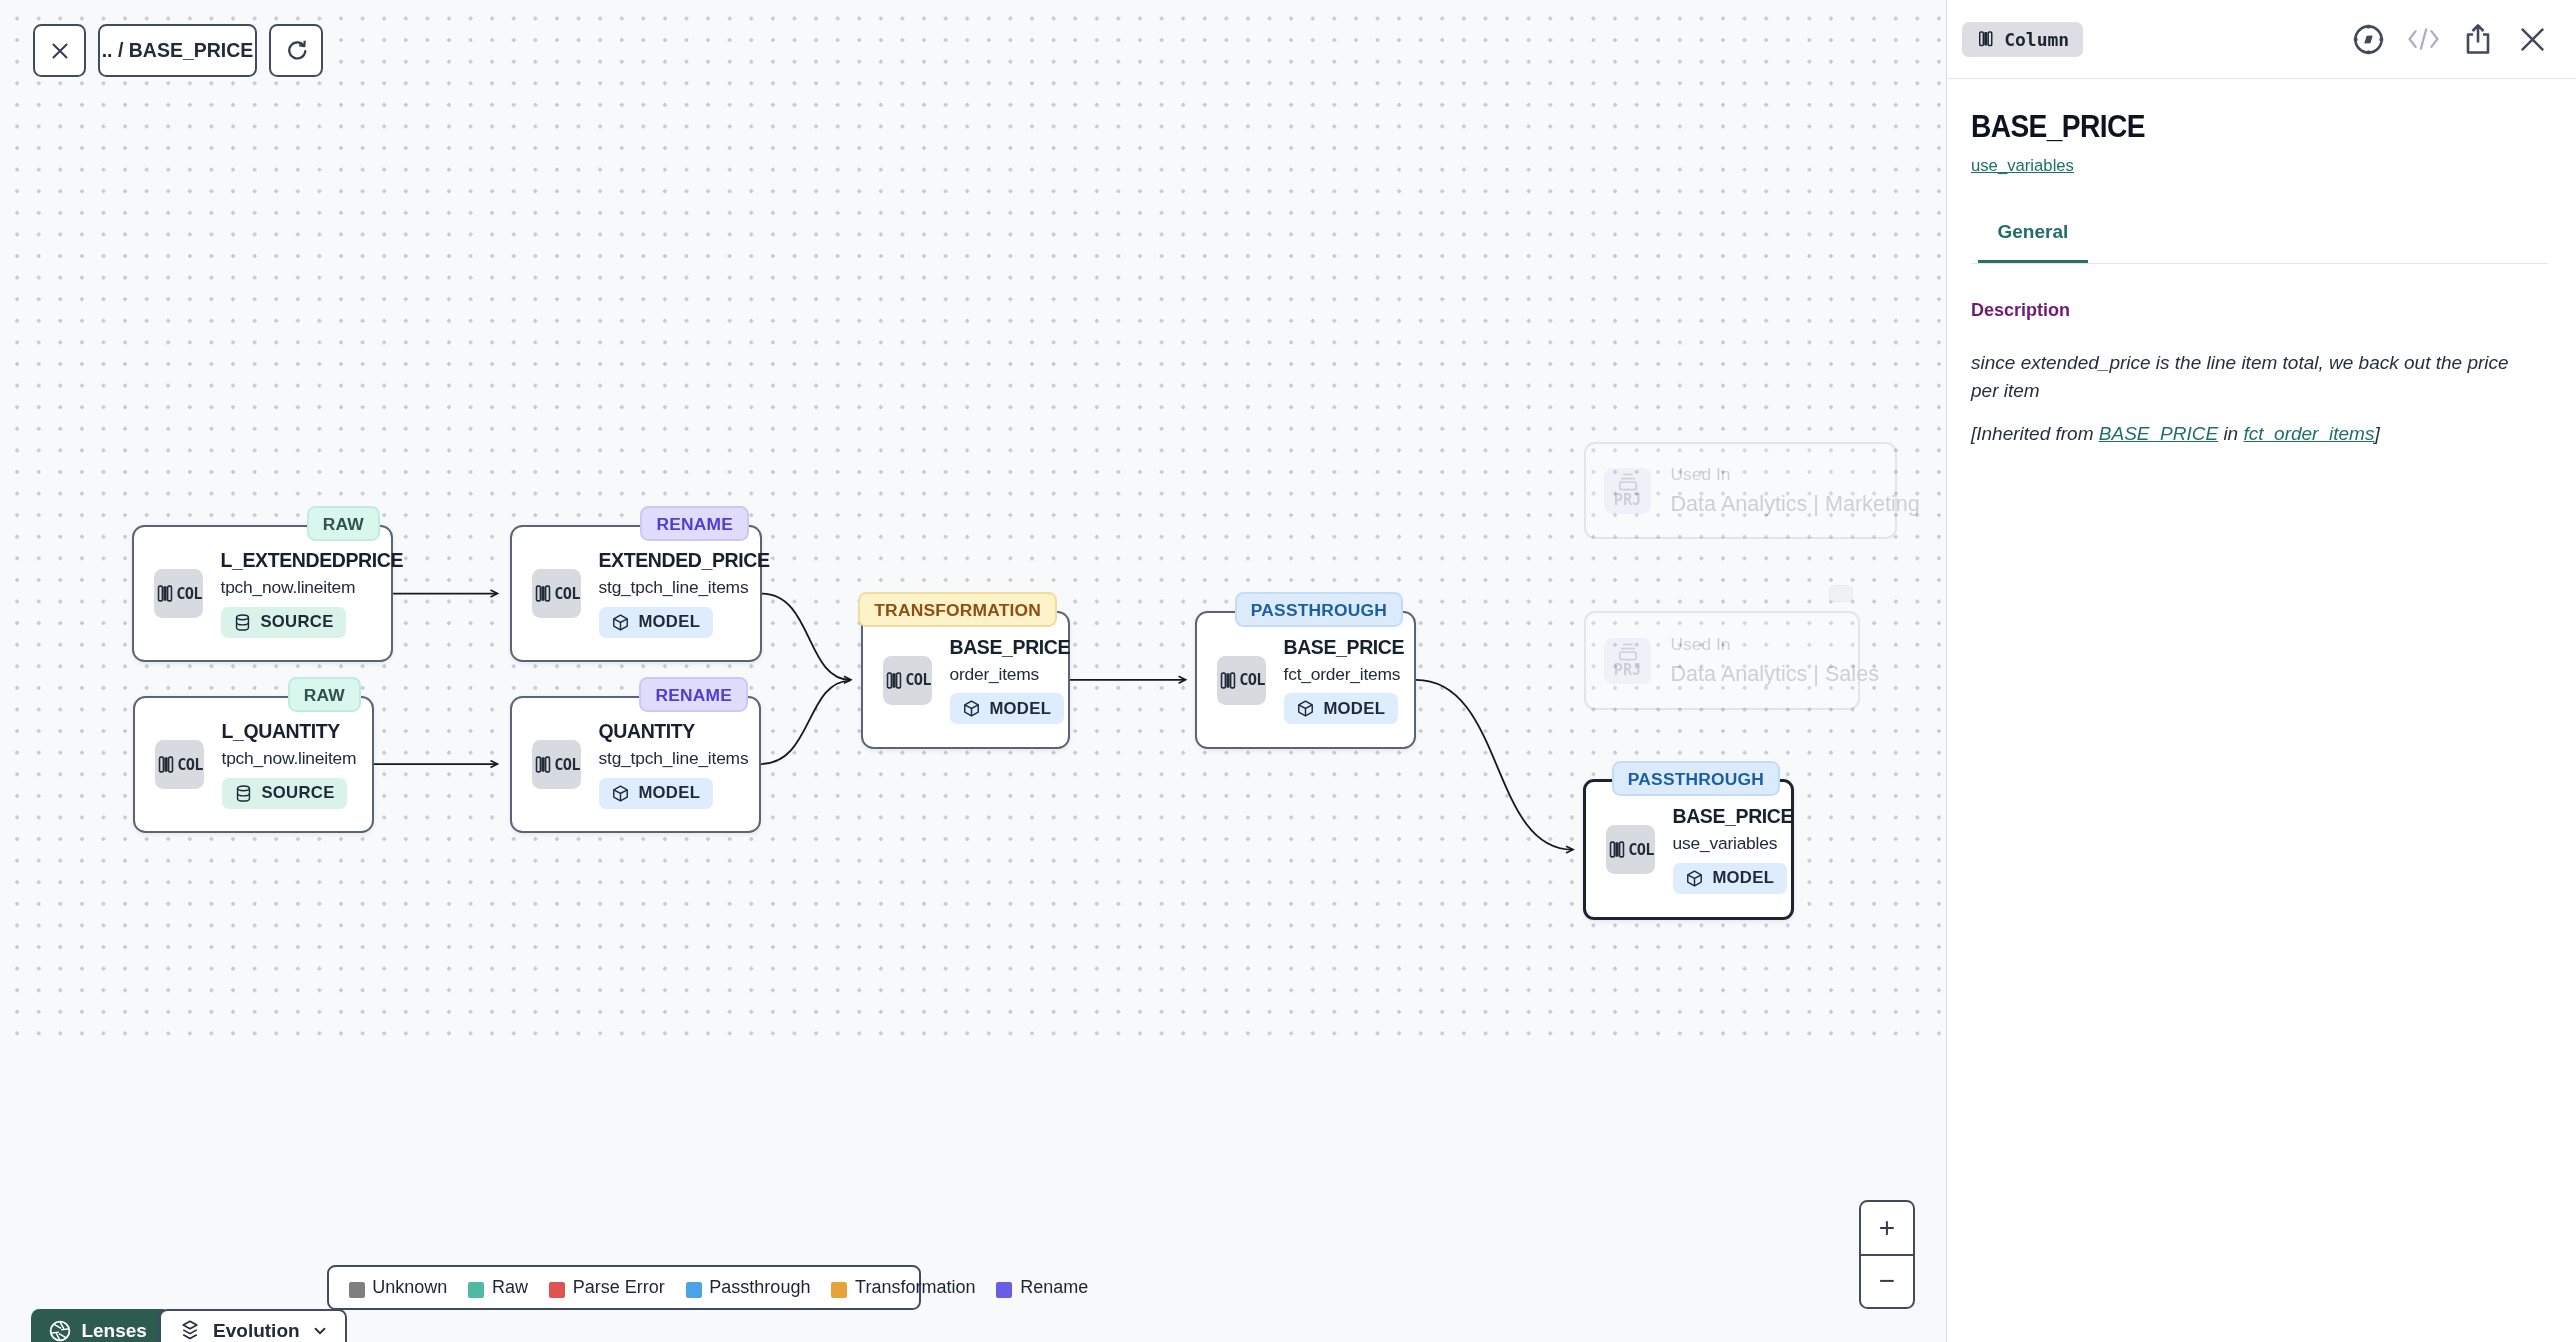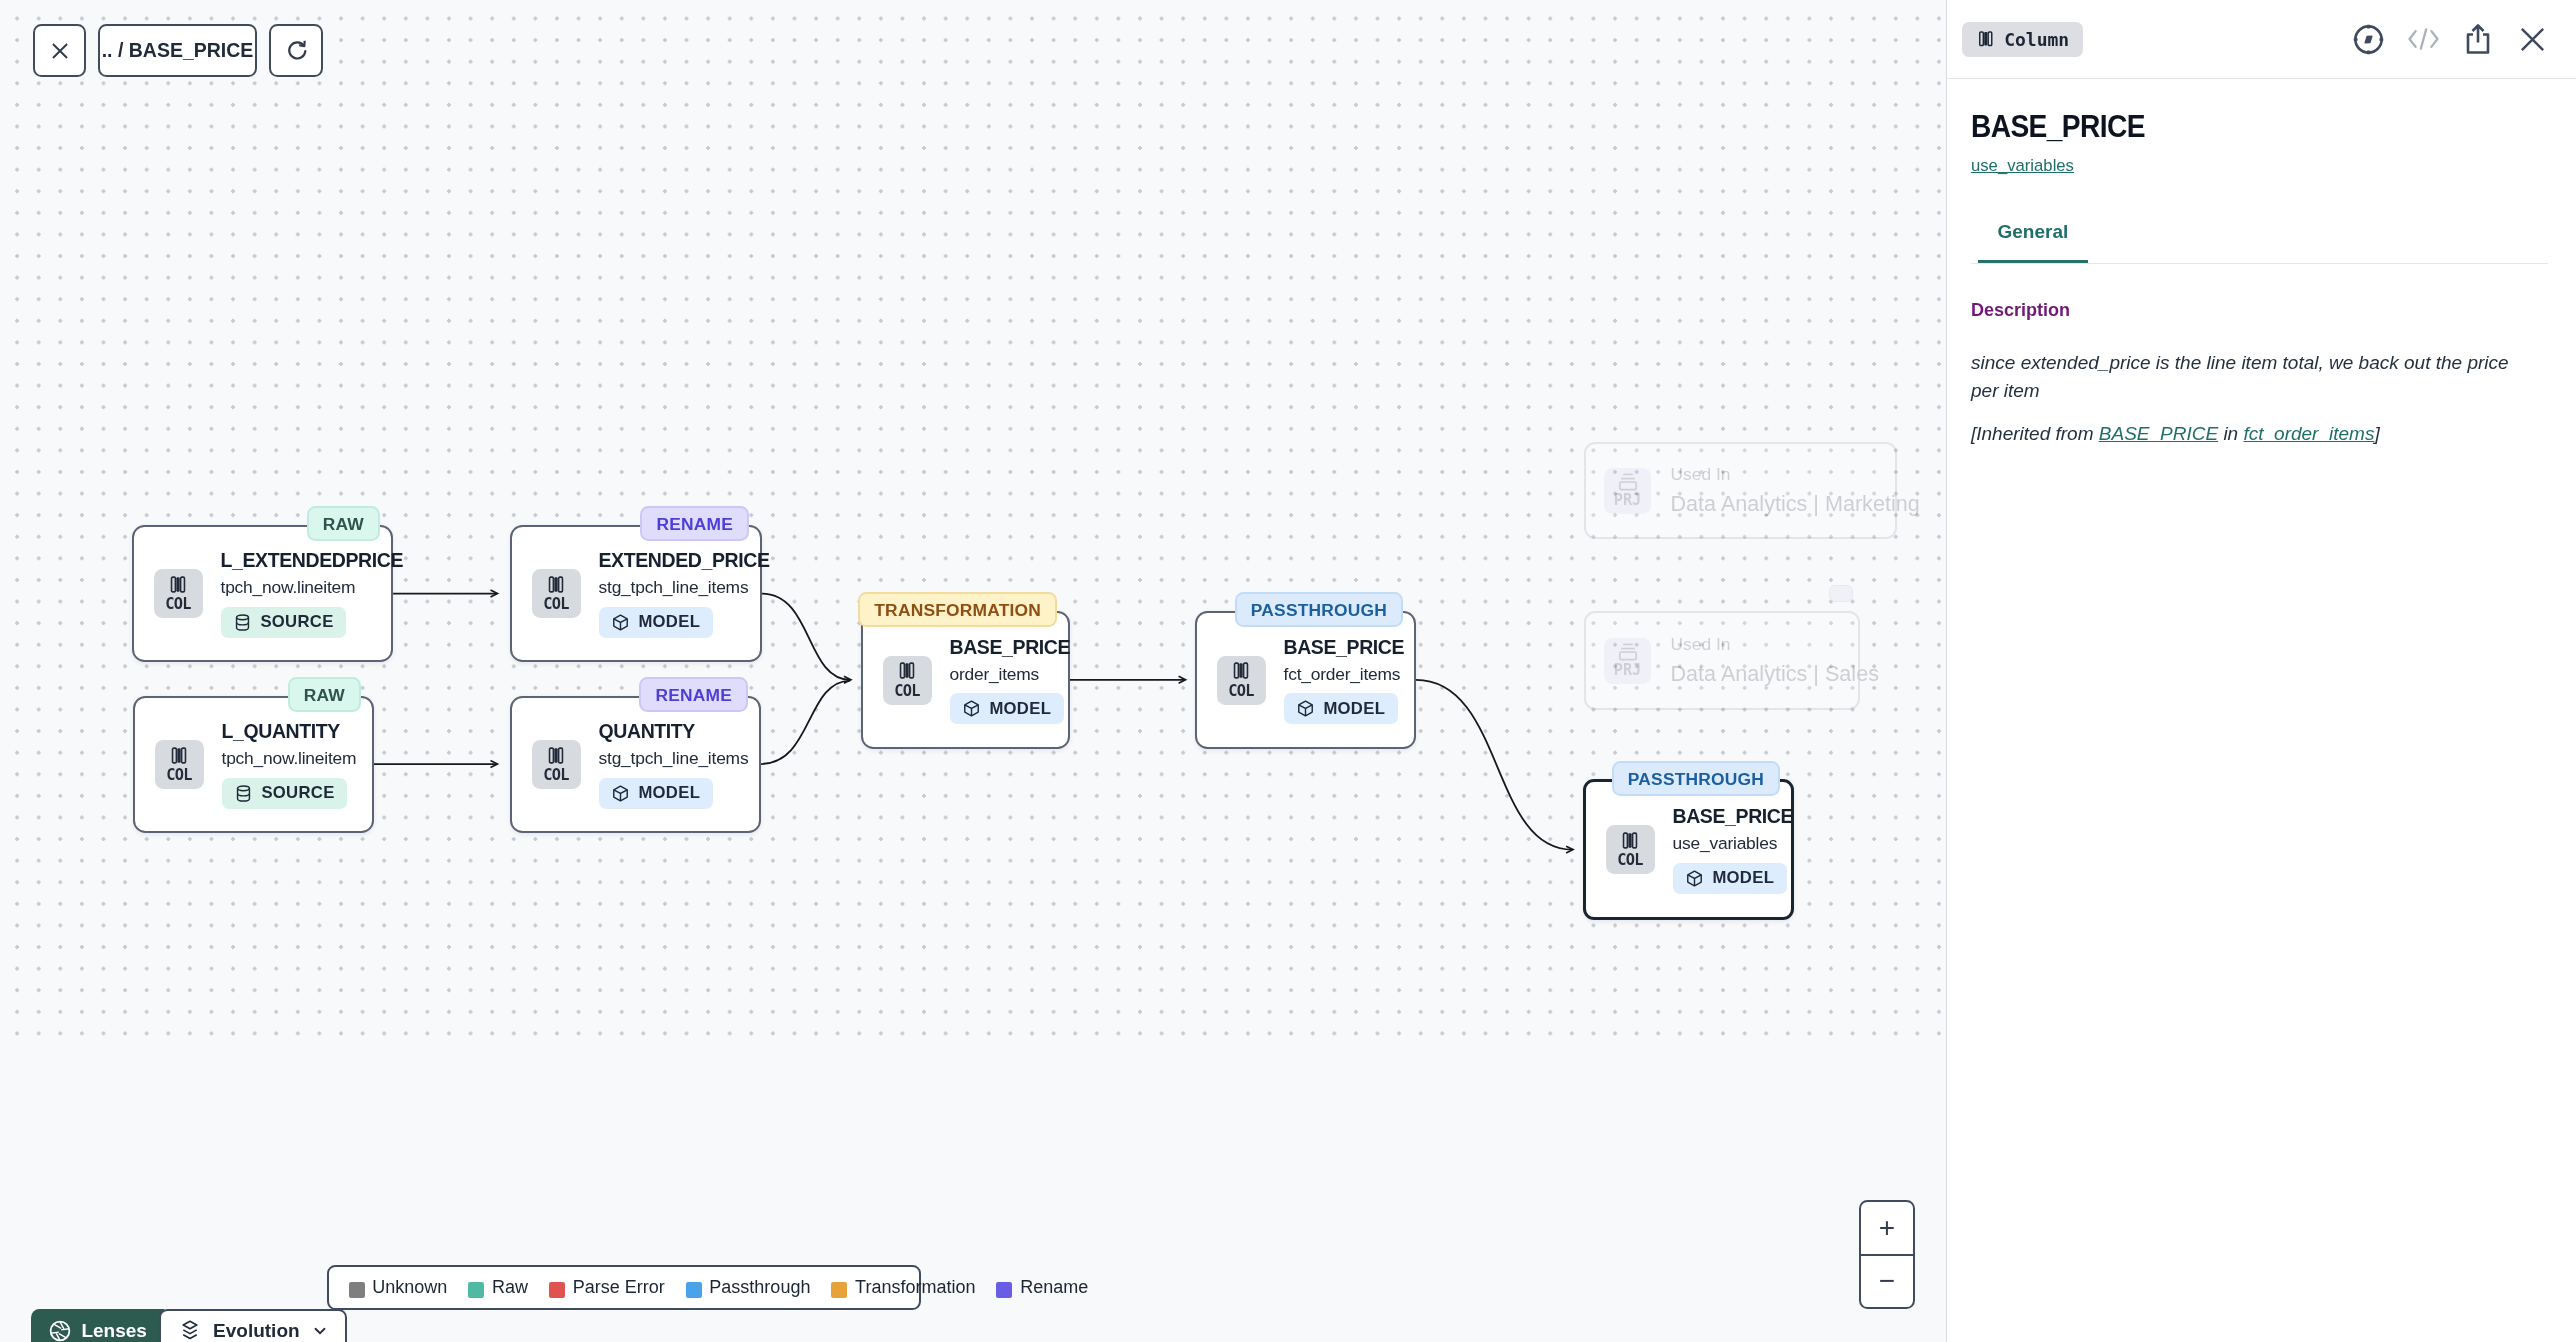--- a/index.html
+++ b/index.html
@@ -20,21 +20,21 @@
   #btn-close-canvas { left:33px; width:53px; }
   #breadcrumb { left:98px; width:159px; font-size:19.5px; font-weight:600; color:#222b3a; }
   #btn-refresh { left:269px; width:54px; }
 
   
   .node { position:absolute; background:#fff; border:2.1px solid #5b6374;
     border-radius:12.5px; box-shadow:0 1.4px 4.2px rgba(30,40,60,.08); }
   .node.selected { border:3.5px solid #1b2431; border-radius:11px; }
   .node-inner { display:flex; align-items:center; height:100%; padding:12.5px 14px 12.5px 19.5px; }
   .chip { width:49px; height:49px; background:#d7dade; border-radius:8.4px;
-    display:flex; flex-direction:column; align-items:center; justify-content:center;
+    display:flex; flex-direction:row; align-items:center; justify-content:center;
     flex:0 0 auto; color:#222b3a; }
   .chip .chip-label { font-family:"DejaVu Sans Mono", monospace; font-size:15.3px;
     font-weight:700; margin-top:0.7px; letter-spacing:-0.7px; }
   .node-body { margin-left:18px; min-width:0; }
   .node-title { font-size:19.5px; font-weight:700; color:#16202e; letter-spacing:-0.4px; white-space:nowrap; }
   .node-sub { font-size:17.4px; color:#222b3a; margin-top:4.9px; letter-spacing:-0.2px; white-space:nowrap; }
   .type-badge { display:inline-flex; align-items:center; gap:8.4px; margin-top:8.4px;
     padding:5.6px 12.5px; border-radius:7px; font-size:16.7px; font-weight:700;
     color:#1f2937; letter-spacing:0.3px; }
   .type-badge.source { background:#d9f3ea; }

